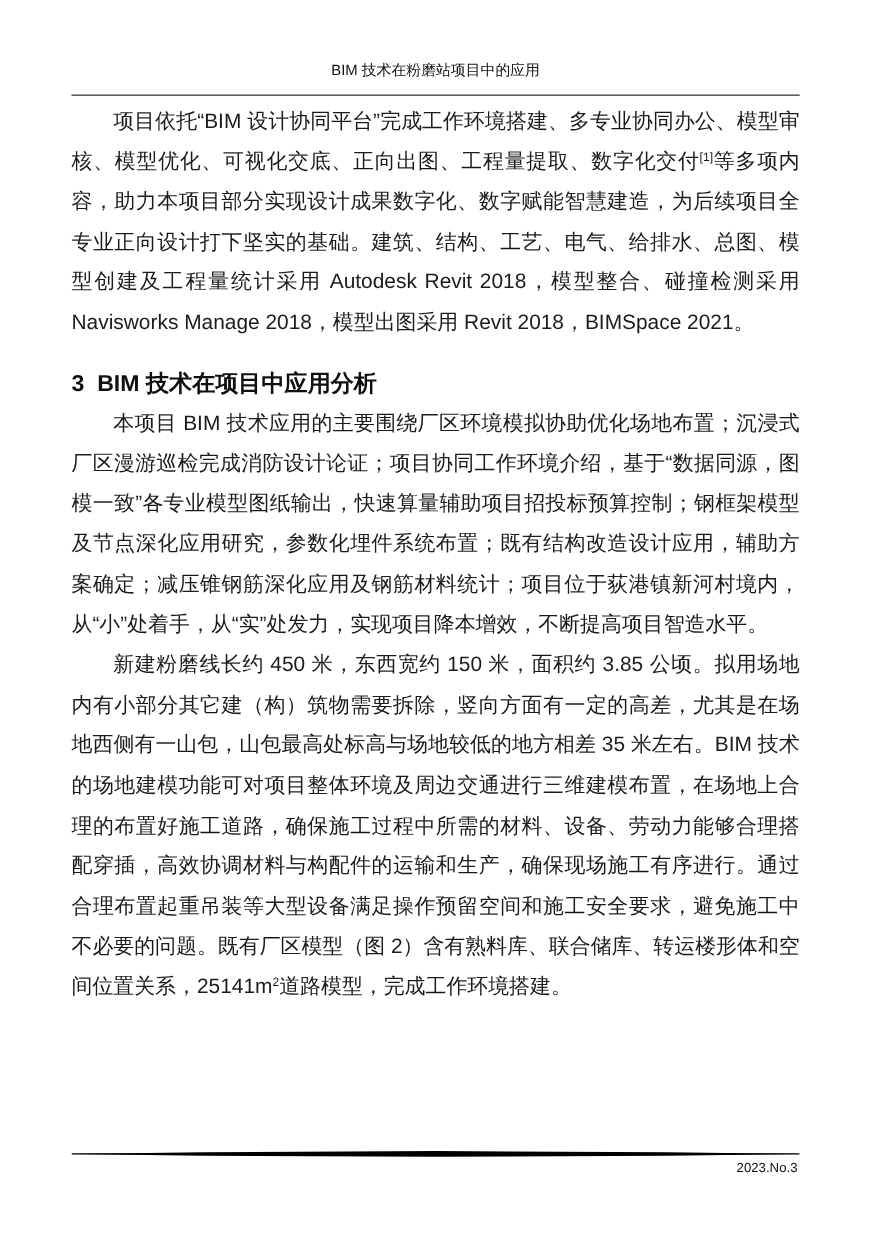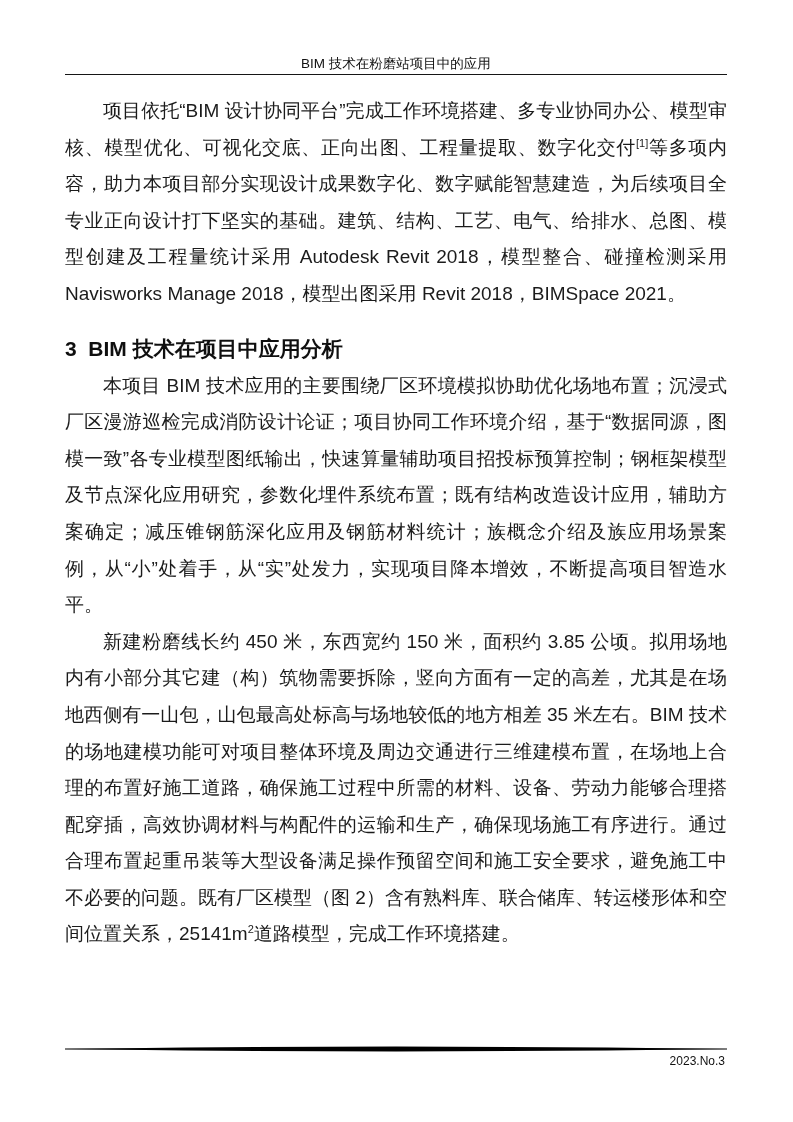--- a/index.html
+++ b/index.html
@@ -11,21 +11,21 @@
     overflow: hidden;
     color: #1b1b1b;
   }
   
   .page-header {
     position: absolute;
     left: 65px;
     top: 56px;
     width: 662px;
     text-align: center;
-    padding-bottom: 2px;
+    padding-bottom: 14px;
     border-bottom: 1.6px solid #161616;
   }
   .header-title {
     font-family: "Liberation Sans", sans-serif;
     font-size: 13.5px;
     line-height: 16px;
     color: #111111;
     white-space: pre-wrap;
   }
   
@@ -102,21 +102,21 @@
     <div class="header-title">BIM 技术在粉磨站项目中的应用</div>
   </div>
 
   <div class="doc-body">
 
 
     <p class="body-p"><span>项目依托“BIM 设计协同平台”完成工作环境搭建、多专业协同办公、模型审核、模型优化、可视化交底、正向出图、工程量提取、数字化交付</span><sup>[1]</sup><span>等多项内容，助力本项目部分实现设计成果数字化、数字赋能智慧建造，为后续项目全专业正向设计打下坚实的基础。建筑、结构、工艺、电气、给排水、总图、模型创建及工程量统计采用 Autodesk Revit 2018，模型整合、碰撞检测采用 Navisworks Manage 2018，模型出图采用 Revit 2018，BIMSpace 2021。</span></p>
 
     <h2 class="h-sec">3  BIM 技术在项目中应用分析</h2>
 
-    <p class="body-p">本项目 BIM 技术应用的主要围绕厂区环境模拟协助优化场地布置；沉浸式厂区漫游巡检完成消防设计论证；项目协同工作环境介绍，基于“数据同源，图模一致”各专业模型图纸输出，快速算量辅助项目招投标预算控制；钢框架模型及节点深化应用研究，参数化埋件系统布置；既有结构改造设计应用，辅助方案确定；减压锥钢筋深化应用及钢筋材料统计；族概念介绍及族应用场景案例，从“小”处着手，从“实”处发力，实现项目降本增效，不断提高项目智造水平。</p>
+    <p class="body-p">本项目 BIM 技术应用的主要围绕厂区环境模拟协助优化场地布置；沉浸式厂区漫游巡检完成消防设计论证；项目协同工作环境介绍，基于“数据同源，图模一致”各专业模型图纸输出，快速算量辅助项目招投标预算控制；钢框架模型及节点深化应用研究，参数化埋件系统布置；既有结构改造设计应用，辅助方案确定；减压锥钢筋深化应用及钢筋材料统计；项目位于荻港镇新河村境内，从“小”处着手，从“实”处发力，实现项目降本增效，不断提高项目智造水平。</p>
 
 
     <p class="body-p"><span>新建粉磨线长约 450 米，东西宽约 150 米，面积约 3.85 公顷。拟用场地内有小部分其它建（构）筑物需要拆除，竖向方面有一定的高差，尤其是在场地西侧有一山包，山包最高处标高与场地较低的地方相差 35 米左右。BIM 技术的场地建模功能可对项目整体环境及周边交通进行三维建模布置，在场地上合理的布置好施工道路，确保施工过程中所需的材料、设备、劳动力能够合理搭配穿插，高效协调材料与构配件的运输和生产，确保现场施工有序进行。通过合理布置起重吊装等大型设备满足操作预留空间和施工安全要求，避免施工中不必要的问题。既有厂区模型（图 2）含有熟料库、联合储库、转运楼形体和空间位置关系，25141m</span><sup>2</sup><span>道路模型，完成工作环境搭建。</span></p>
 
   </div>
 
   <div class="page-footer">
     <svg class="footer-rule" width="662" height="6" viewBox="0 0 662 6" xmlns="http://www.w3.org/2000/svg">
       <line x1="0" y1="3" x2="662" y2="3" stroke="#000000" stroke-width="1"></line>
       <polygon points="0,3 120,1.4 331,0.4 542,1.4 662,3 542,4.6 331,5.6 120,4.6" fill="#000000"></polygon>

